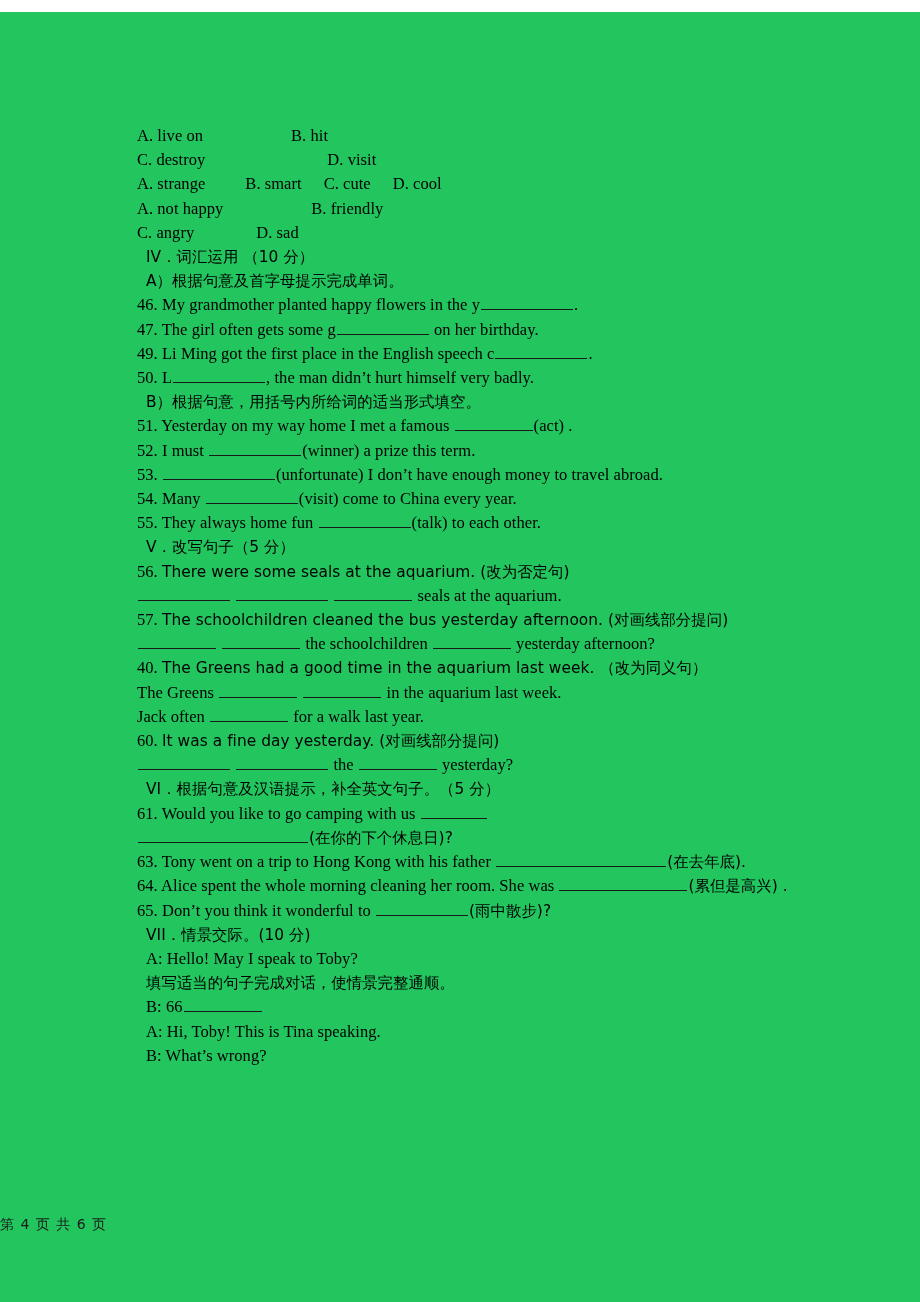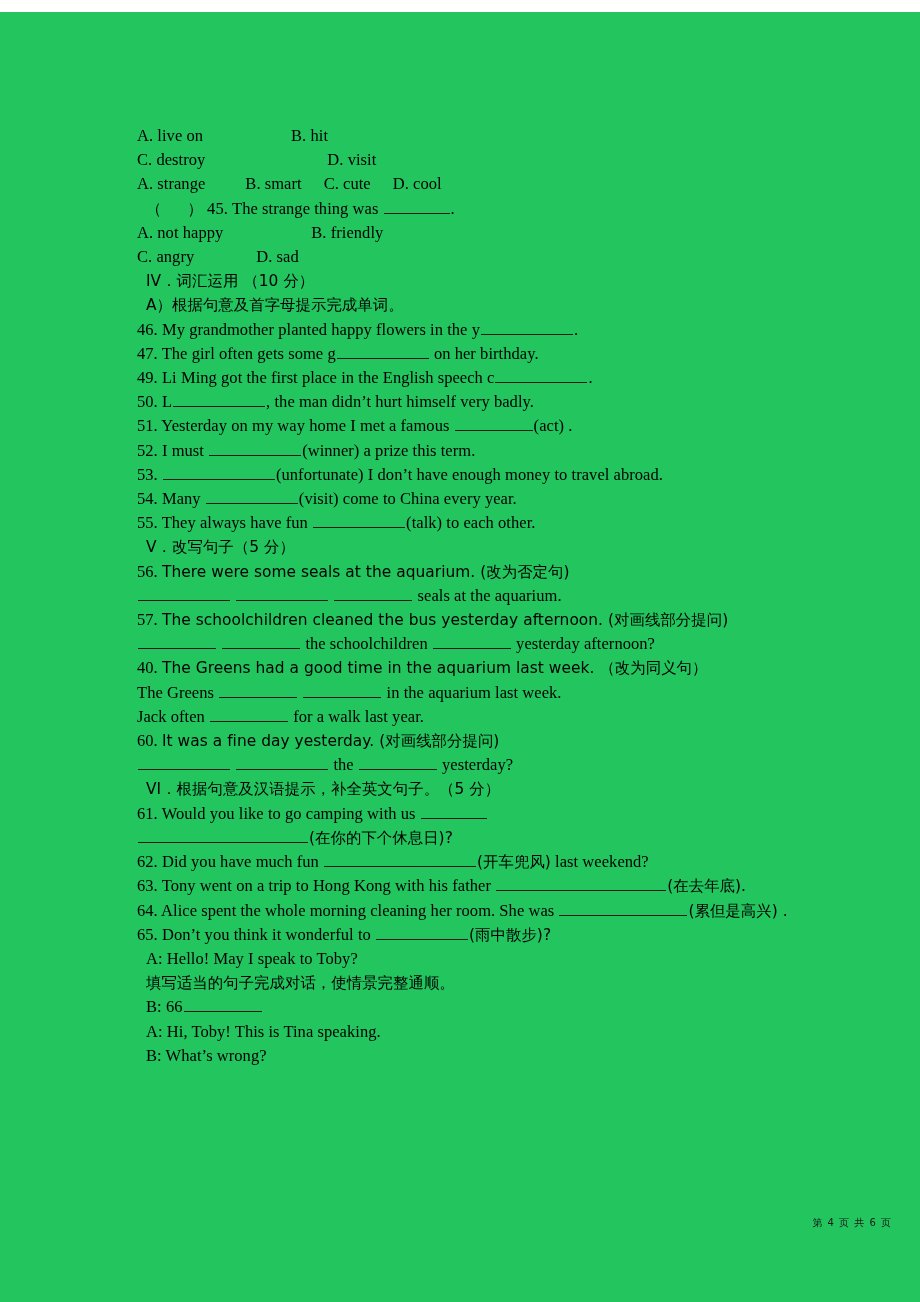--- a/index.html
+++ b/index.html
@@ -55,23 +55,23 @@
   .b-xl { width: 92px; }
   .b-xxl { width: 112px; }
   .b-3xl { width: 128px; }
   .b-4xl { width: 152px; }
   .b-5xl { width: 170px; }
   .footer {
     position: absolute;
     left: 0;
     top: 1204px;
     width: 892px;
-    text-align: right;
+    text-align: left;
     font-family: "DejaVu Sans", "Liberation Sans", sans-serif;
-    font-size: 10px;
+    font-size: 14px;
     letter-spacing: 1px;
     color: #1a1a1a;
   }
   .sp-1 { display: inline-block; width: 22px; }
   .sp-2 { display: inline-block; width: 40px; }
   .sp-3 { display: inline-block; width: 62px; }
   .sp-4 { display: inline-block; width: 88px; }
   .sp-5 { display: inline-block; width: 122px; }
   .sp-paren { display: inline-block; width: 26px; }
 </style>
@@ -81,49 +81,49 @@
 <div class="page">
   <div class="content">
 
     <div class="line"><span>A. live on</span><span class="sp-4"></span><span>B. hit</span></div>
 
     <div class="line"><span>C. destroy</span><span class="sp-5"></span><span>D. visit</span></div>
 
 
     <div class="line"><span>A. strange</span><span class="sp-2"></span><span>B. smart</span><span class="sp-1"></span><span>C. cute</span><span class="sp-1"></span><span>D. cool</span></div>
 
-    <div class="line indent"><span class="cn">（</span><span class="sp-paren"></span><span class="cn">）</span> <span>45. The strange thing was</span> <span class="blank b-md"></span><span>.</span></div>
 
     <div class="line"><span>A. not happy</span><span class="sp-4"></span><span>B. friendly</span></div>
 
     <div class="line"><span>C. angry</span><span class="sp-3"></span><span>D. sad</span></div>
 
     <div class="line indent cn">IV．词汇运用 （10 分）</div>
 
     <div class="line indent cn">A）根据句意及首字母提示完成单词。</div>
 
     <div class="line"><span>46.</span> <span>My grandmother planted happy flowers in the y</span><span class="blank b-xl"></span><span>.</span></div>
 
     <div class="line"><span>47.</span> <span>The girl often gets some g</span><span class="blank b-xl"></span> <span>on her birthday.</span></div>
 
 
     <div class="line"><span>49.</span> <span>Li Ming got the first place in the English speech c</span><span class="blank b-xl"></span><span>.</span></div>
 
     <div class="line"><span>50.</span> <span>L</span><span class="blank b-xl"></span><span>, the man didn’t hurt himself very badly.</span></div>
 
+    <div class="line indent cn">B）根据句意，用括号内所给词的适当形式填空。</div>
 
     <div class="line"><span>51.</span> <span>Yesterday on my way home I met a famous</span> <span class="blank b-lg"></span><span>(act) .</span></div>
 
     <div class="line"><span>52.</span> <span>I must</span> <span class="blank b-xl"></span><span>(winner) a prize this term.</span></div>
 
     <div class="line"><span>53.</span> <span class="blank b-xxl"></span><span>(unfortunate) I don’t have enough money to travel abroad.</span></div>
 
     <div class="line"><span>54.</span> <span>Many</span> <span class="blank b-xl"></span><span>(visit) come to China every year.</span></div>
 
-    <div class="line"><span>55.</span> <span>They always have fun</span> <span class="blank b-xl"></span><span>(talk) to each other.</span></div>
+    <div class="line"><span>55.</span> <span>They always home fun</span> <span class="blank b-xl"></span><span>(talk) to each other.</span></div>
 
     <div class="line indent cn">V．改写句子（5 分）</div>
 
     <div class="line"><span>56.</span> <span class="cn">There were some seals at the aquarium. (改为否定句)</span></div>
 
     <div class="line"><span class="blank b-xl"></span> <span class="blank b-xl"></span> <span class="blank b-lg"></span> <span>seals at the aquarium.</span></div>
 
     <div class="line"><span>57.</span> <span class="cn">The schoolchildren cleaned the bus yesterday afternoon. (对画线部分提问)</span></div>
 
     <div class="line"><span class="blank b-lg"></span> <span class="blank b-lg"></span> <span>the schoolchildren</span> <span class="blank b-lg"></span> <span>yesterday afternoon?</span></div>
@@ -138,28 +138,28 @@
     <div class="line"><span>60.</span> <span class="cn">It was a fine day yesterday. (对画线部分提问)</span></div>
 
     <div class="line"><span class="blank b-xl"></span> <span class="blank b-xl"></span> <span>the</span> <span class="blank b-lg"></span> <span>yesterday?</span></div>
 
     <div class="line indent cn">VI．根据句意及汉语提示，补全英文句子。（5 分）</div>
 
     <div class="line"><span>61.</span> <span>Would you like to go camping with us</span> <span class="blank b-md"></span></div>
 
     <div class="line"><span class="blank b-5xl"></span><span class="cn">(在你的下个休息日)?</span></div>
 
-    <div class="line"><span>62.</span> <span>Did you have much fun</span> <span class="blank b-4xl"></span><span class="cn">(开车兜风)</span> <span>last weekend?</span></div>
 
     <div class="line"><span>63.</span> <span>Tony went on a trip to Hong Kong with his father</span> <span class="blank b-5xl"></span><span class="cn">(在去年底).</span></div>
 
     <div class="line"><span>64.</span> <span>Alice spent the whole morning cleaning her room. She was</span> <span class="blank b-3xl"></span><span class="cn">(累但是高兴) .</span></div>
 
     <div class="line"><span>65.</span> <span>Don’t you think it wonderful to</span> <span class="blank b-xl"></span><span class="cn">(雨中散步)?</span></div>
 
+    <div class="line indent cn">VII．情景交际。(10 分)</div>
 
     <div class="line indent"><span>A:</span> <span>Hello! May I speak to Toby?</span></div>
 
     <div class="line indent cn">填写适当的句子完成对话，使情景完整通顺。</div>
 
     <div class="line indent"><span>B:</span> <span>66</span><span class="blank b-lg"></span></div>
 
     <div class="line indent"><span>A:</span> <span>Hi, Toby! This is Tina speaking.</span></div>
 
     <div class="line indent"><span>B:</span> <span>What’s wrong?</span></div>

